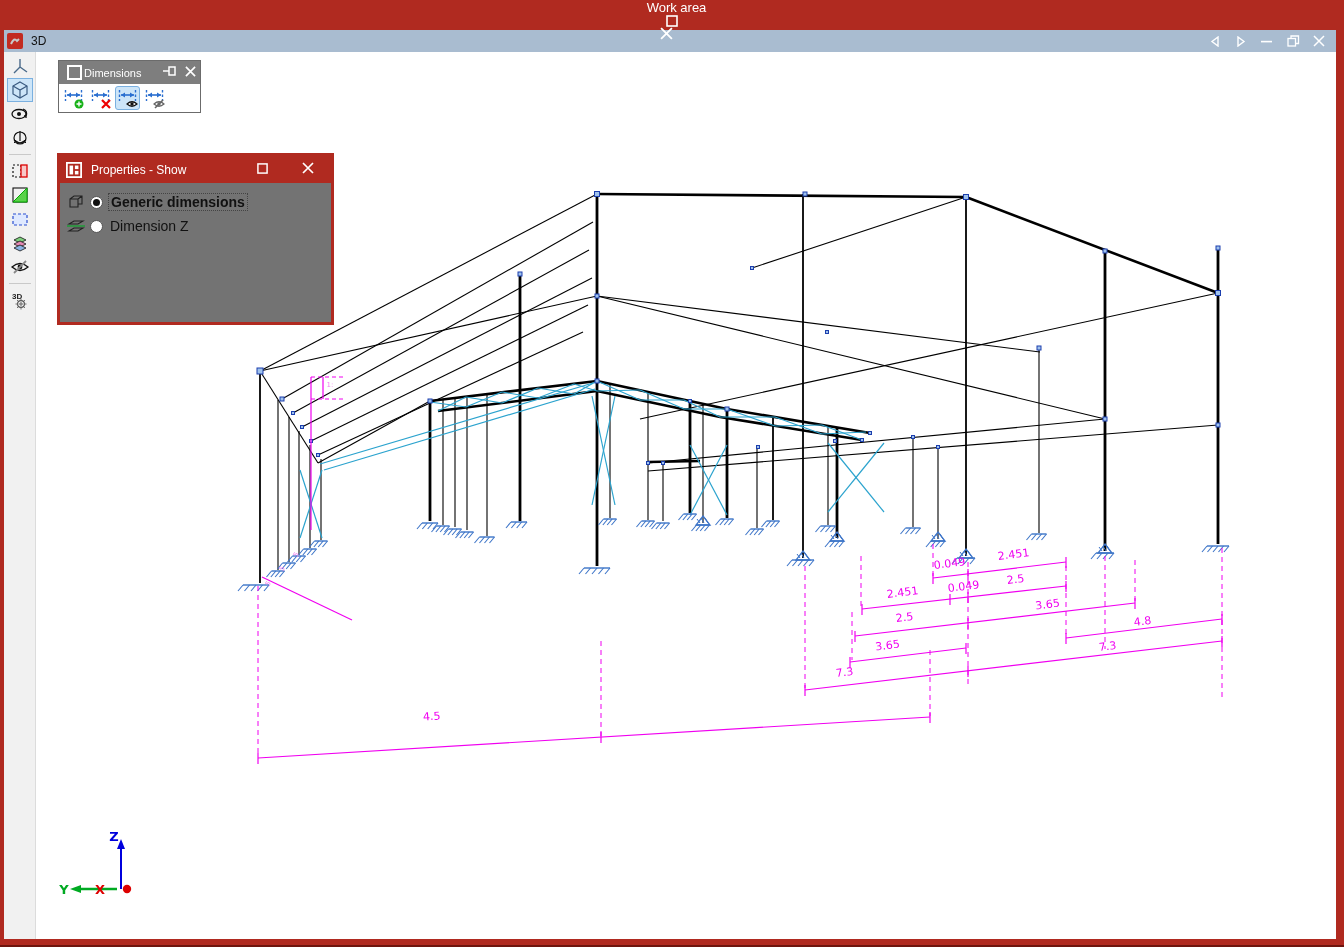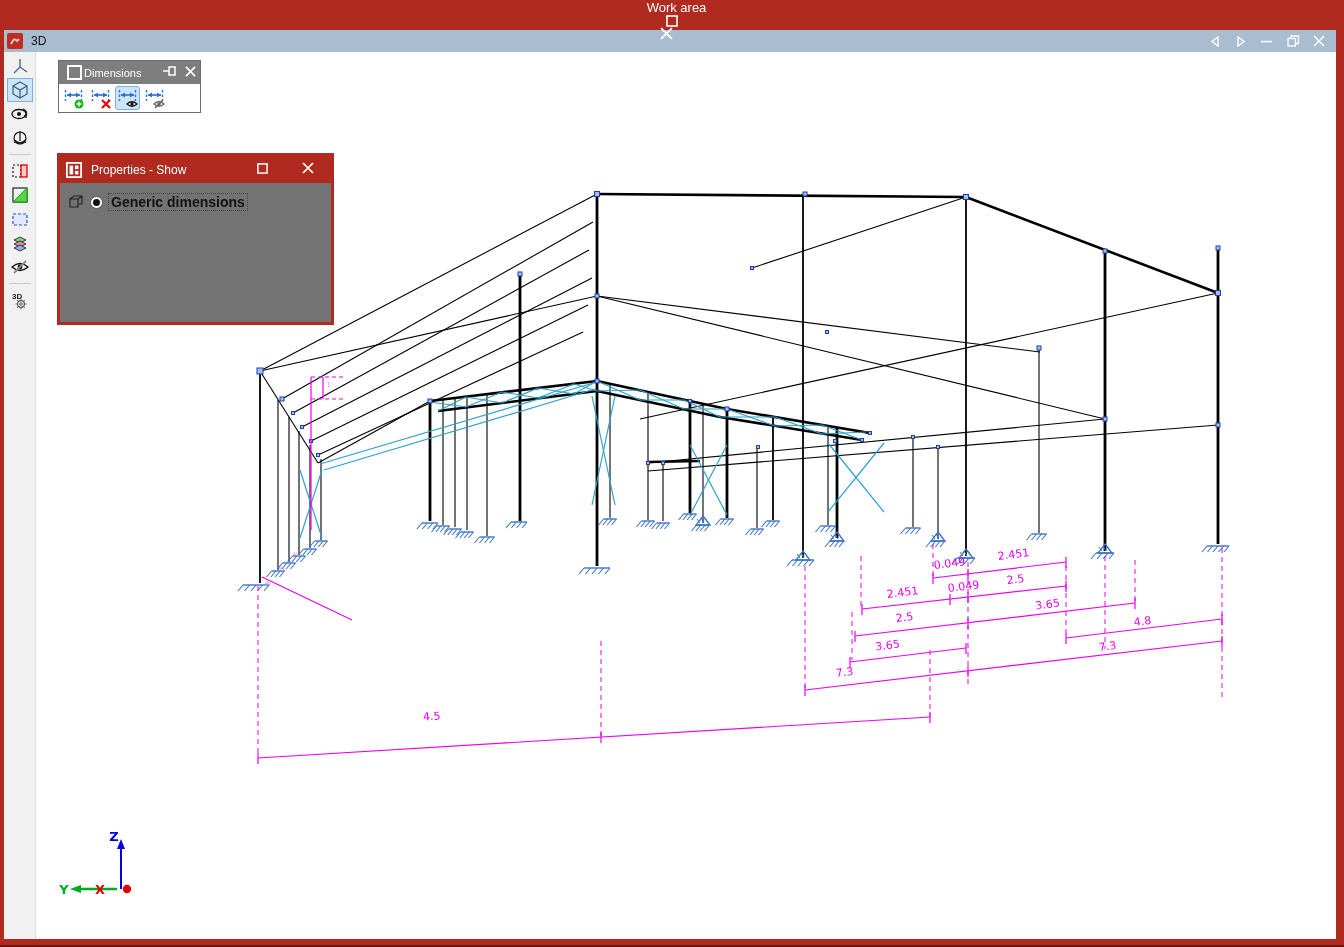--- a/index.html
+++ b/index.html
@@ -635,13 +635,22 @@
         </svg>
     </div>
   </div>
   <div class="prow" style="margin-top:8px;">
     <svg class="picon" viewBox="0 0 20 16">
       <path d="M4,5 L12,5 L12,13 L4,13 Z M4,5 L8,2 L16,2 L16,10 L12,10 M16,2 L12,5" fill="none" stroke="#222" stroke-width="1.1"></path>
       </svg>
     <span class="radio on"></span>
     <span class="plabel sel">Generic dimensions</span>
   </div>
+  <div class="prow">
+    <svg class="picon" viewBox="0 0 20 16">
+      <path d="M3,6 L8,3 L17,3 L12,6 Z" fill="none" stroke="#222" stroke-width="1.1"></path>
+      <path d="M3,13 L8,10 L17,10 L12,13 Z" fill="none" stroke="#222" stroke-width="1.1"></path>
+      <line x1="1" y1="8" x2="19" y2="8" stroke="#0a2" stroke-width="1.1"></line>
+      </svg>
+    <span class="radio"></span>
+    <span class="plabel">Dimension Z</span>
+  </div>
 </div>
 
 </body></html>

